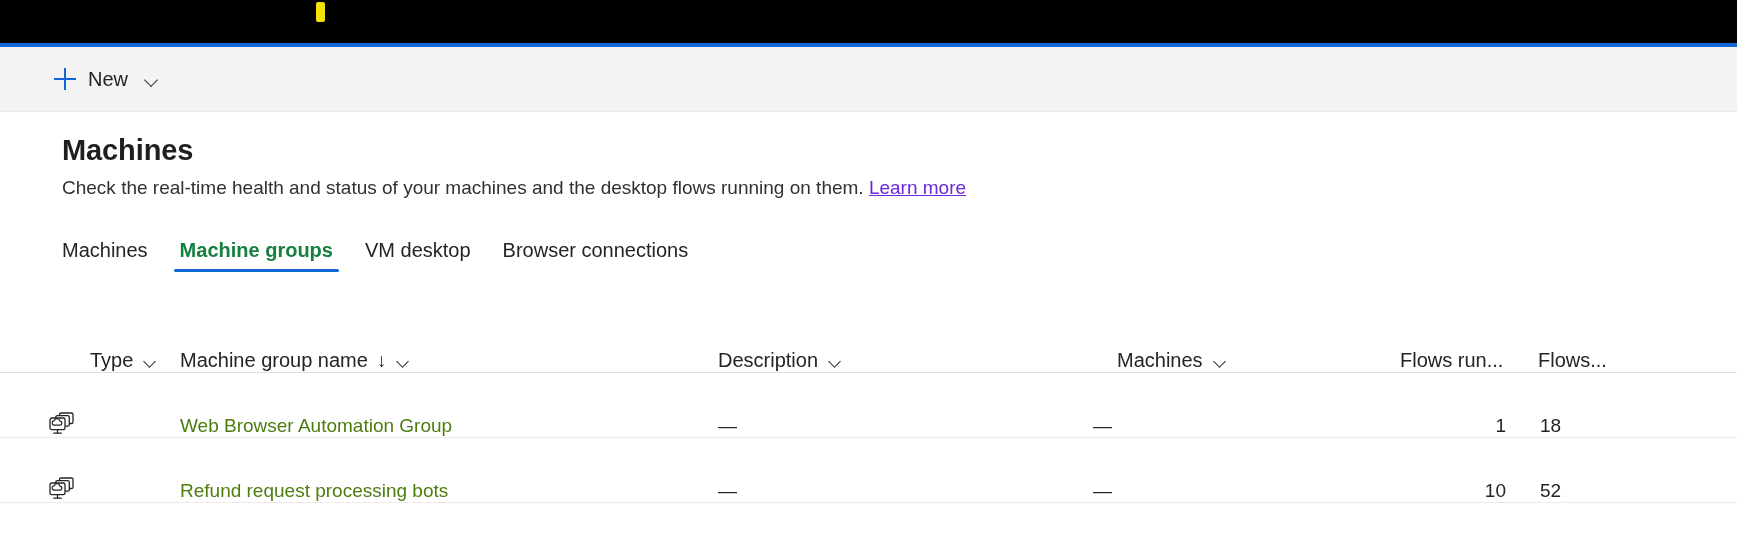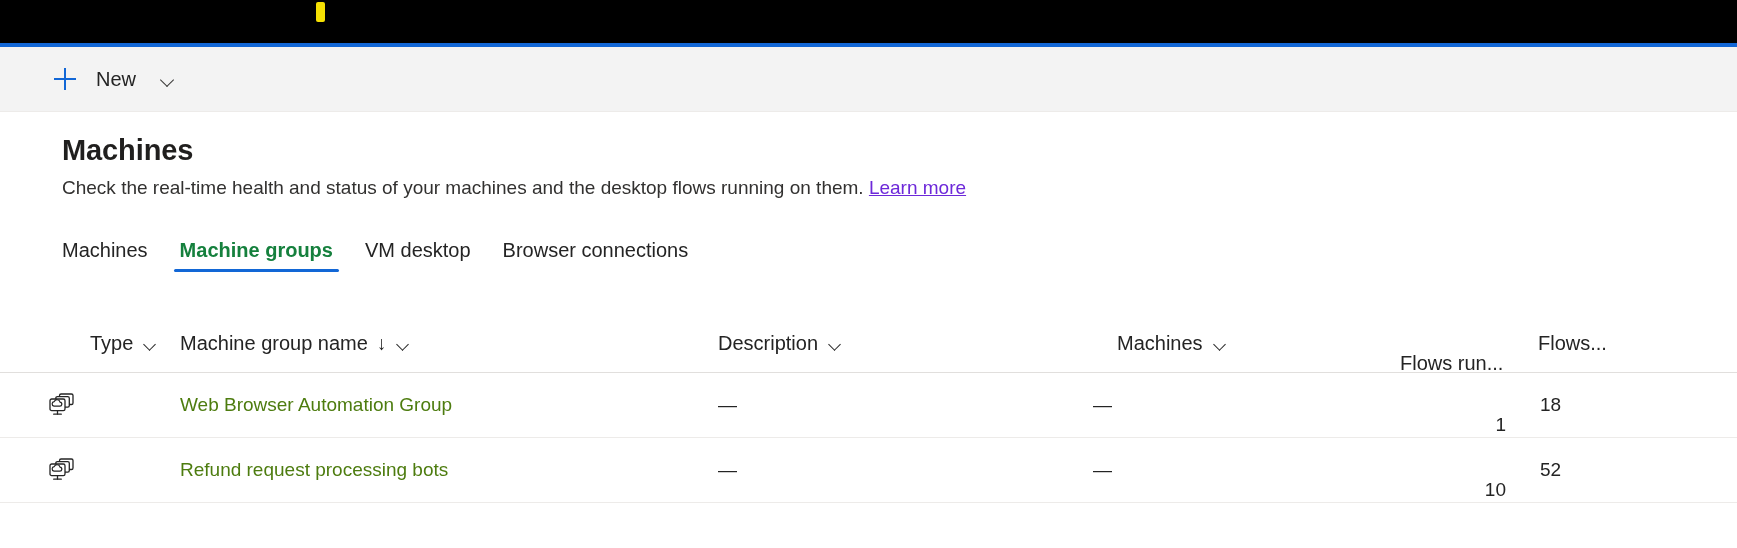--- a/index.html
+++ b/index.html
@@ -52,21 +52,21 @@
     width: 1737px;
     height: 65px;
     background: #f3f3f3;
     border-bottom: 1px solid #edebe9;
     display: flex;
     align-items: center;
   }
   .cmd-button {
     display: flex;
     align-items: center;
-    gap: 20px;
+    gap: 12px;
     height: 44px;
     margin-left: 48px;
     padding: 0 10px 0 6px;
     cursor: pointer;
     border-radius: 2px;
     background: transparent;
     border: none;
   }
   .plus-icon {
     width: 22px; height: 22px;
@@ -172,21 +172,21 @@
 
   
   .grid {
     position: absolute;
     top: 203px;
     left: 0;
     width: 1737px;
   }
   .grid-row {
     display: flex;
-    align-items: center;
+    align-items: flex-end;
     width: 1737px;
     height: 65px;
     border-bottom: 1px solid #edebe9;
   }
   .grid-header {
     height: 58px;
     border-bottom: 1px solid #e1dfdd;
   }
   .grid-header .cell {
     font-size: 20px;

